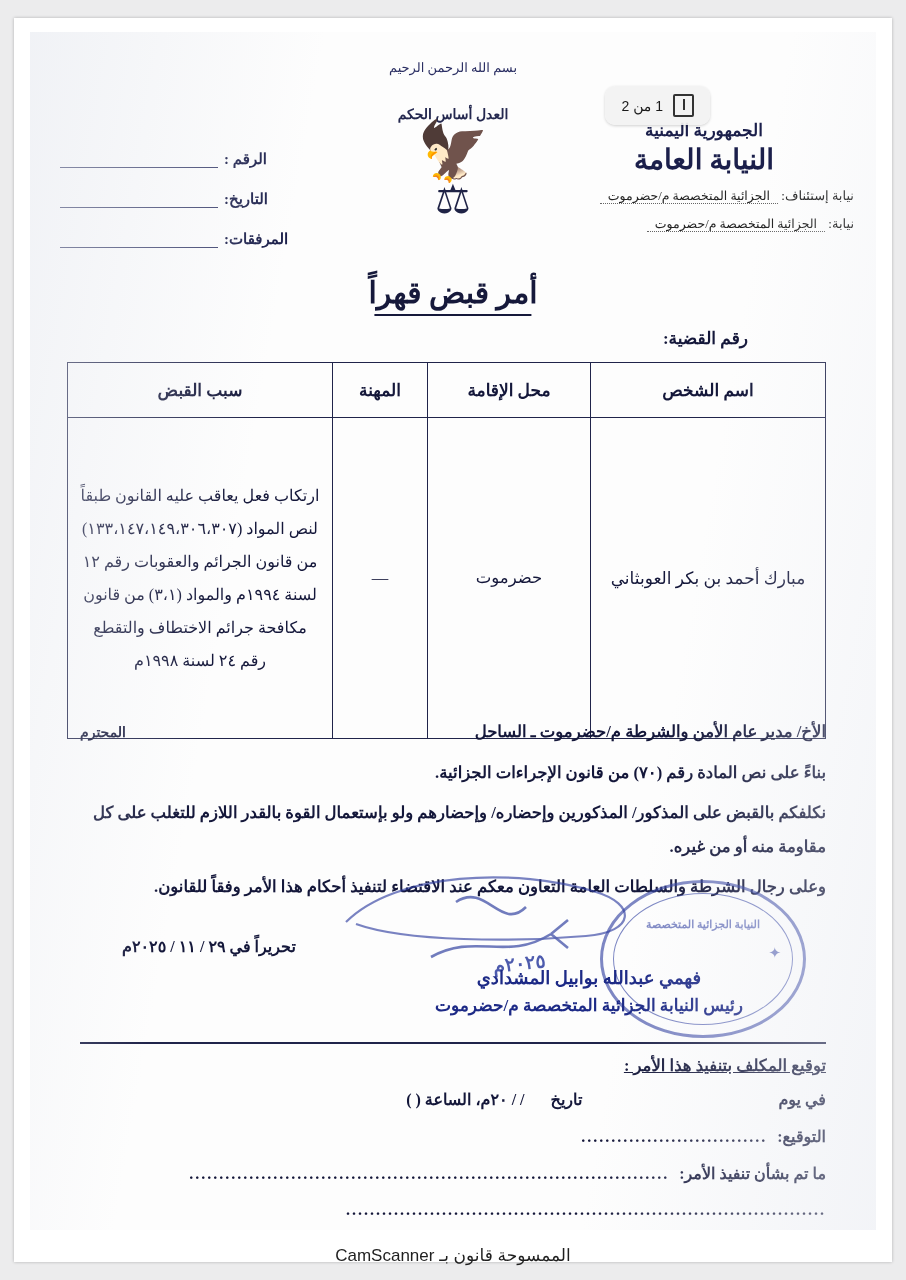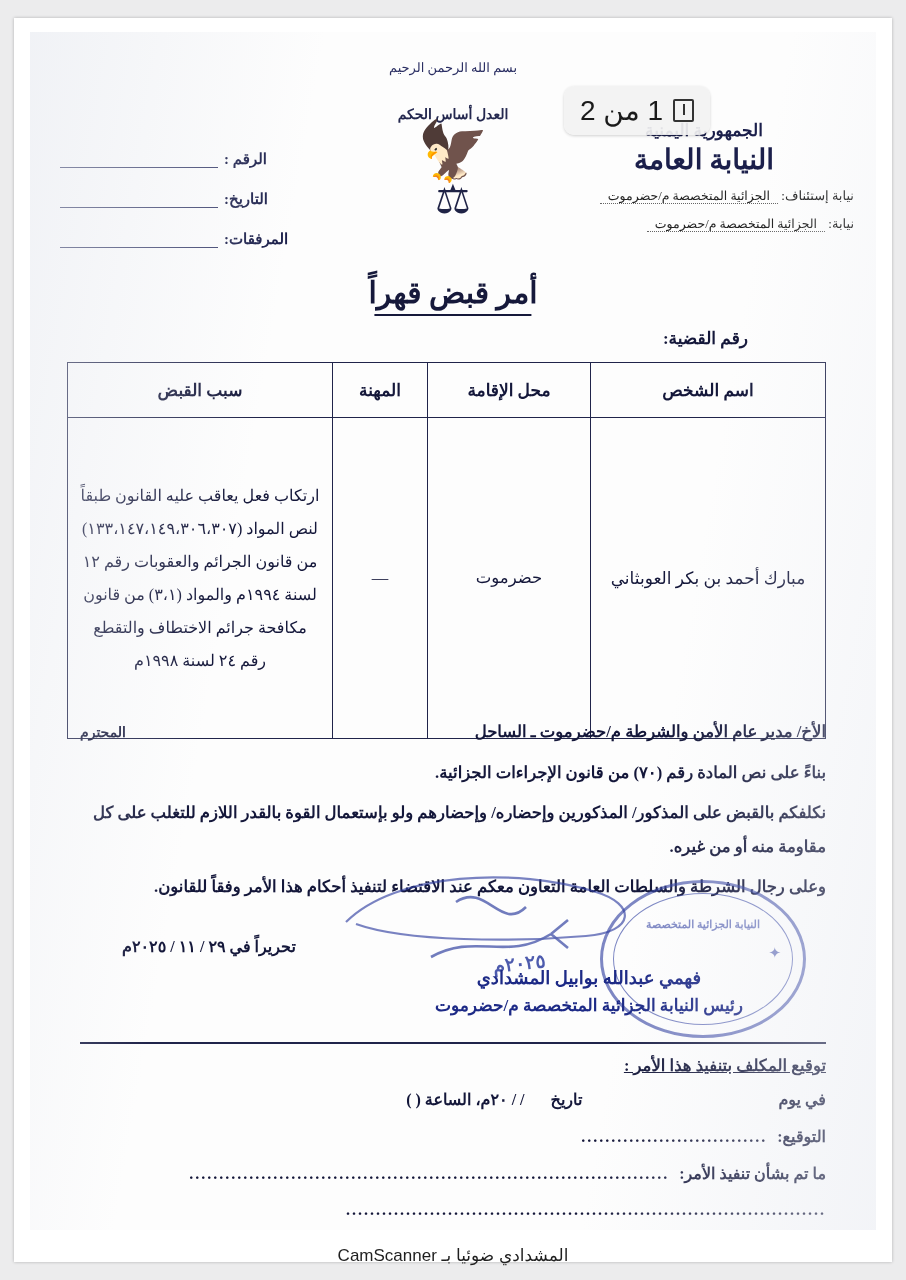--- a/index.html
+++ b/index.html
@@ -344,21 +344,21 @@
 
   
   #page-pill {
     position: absolute;
     top: 86px;
     right: 196px;
     background: rgba(242,242,242,.92);
     border-radius: 10px;
     padding: 8px 16px;
     font-family: "Liberation Sans", sans-serif;
-    font-size: 28px;
+    font-size: 14px;
     color: #1a1a1a;
     display: flex;
     align-items: center;
     gap: 10px;
     box-shadow: 0 1px 3px rgba(0,0,0,.18);
   }
   #page-pill .pages-icon {
     display: inline-block;
     width: 17px;
     height: 19px;
@@ -507,13 +507,13 @@
     </div>
 
   </div>
 </div>
 
 <div id="page-pill">
   <span class="pages-icon"></span>
   <span>1 من 2</span>
 </div>
 
-<div id="cam-footer">المشدادي ضوئيا بـ CamScanner</div>
+<div id="cam-footer">الممسوحة قانون بـ CamScanner</div>
 
 </body></html>

